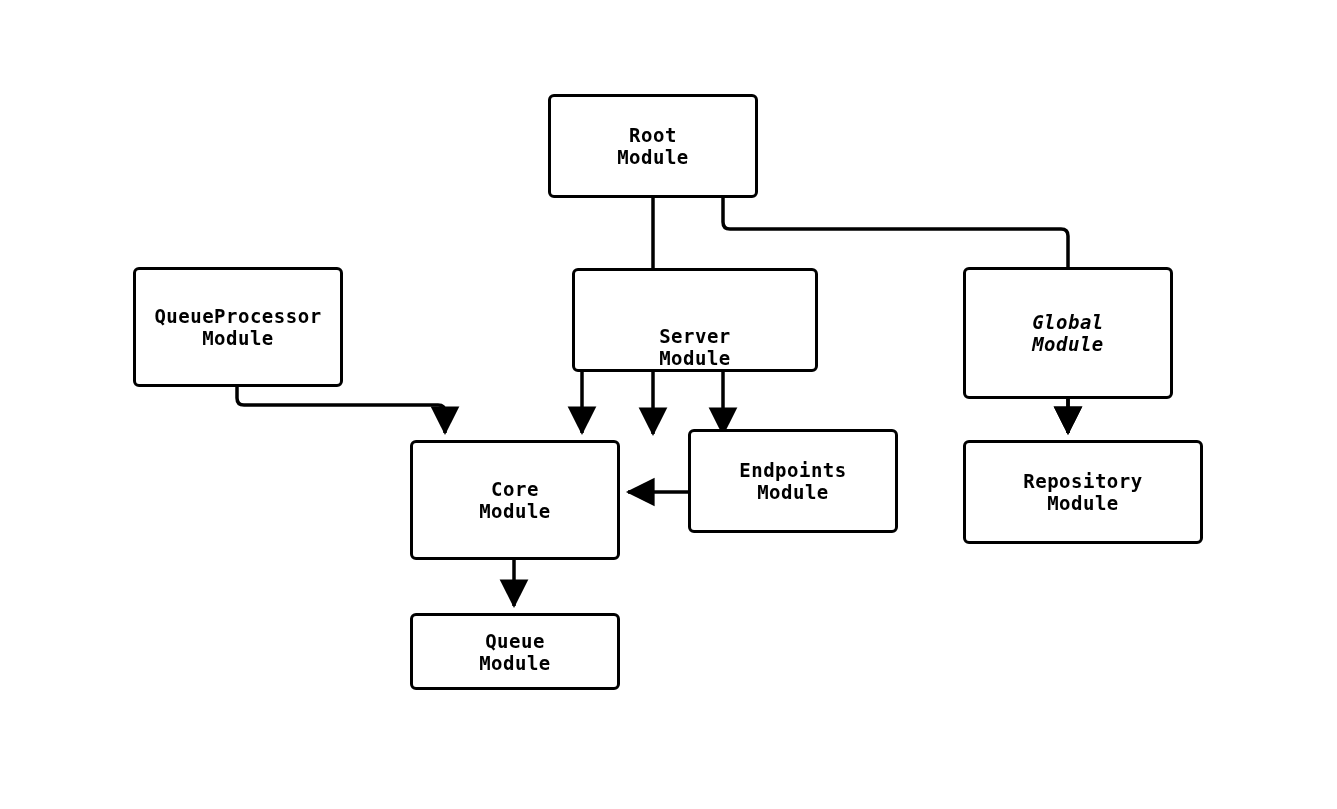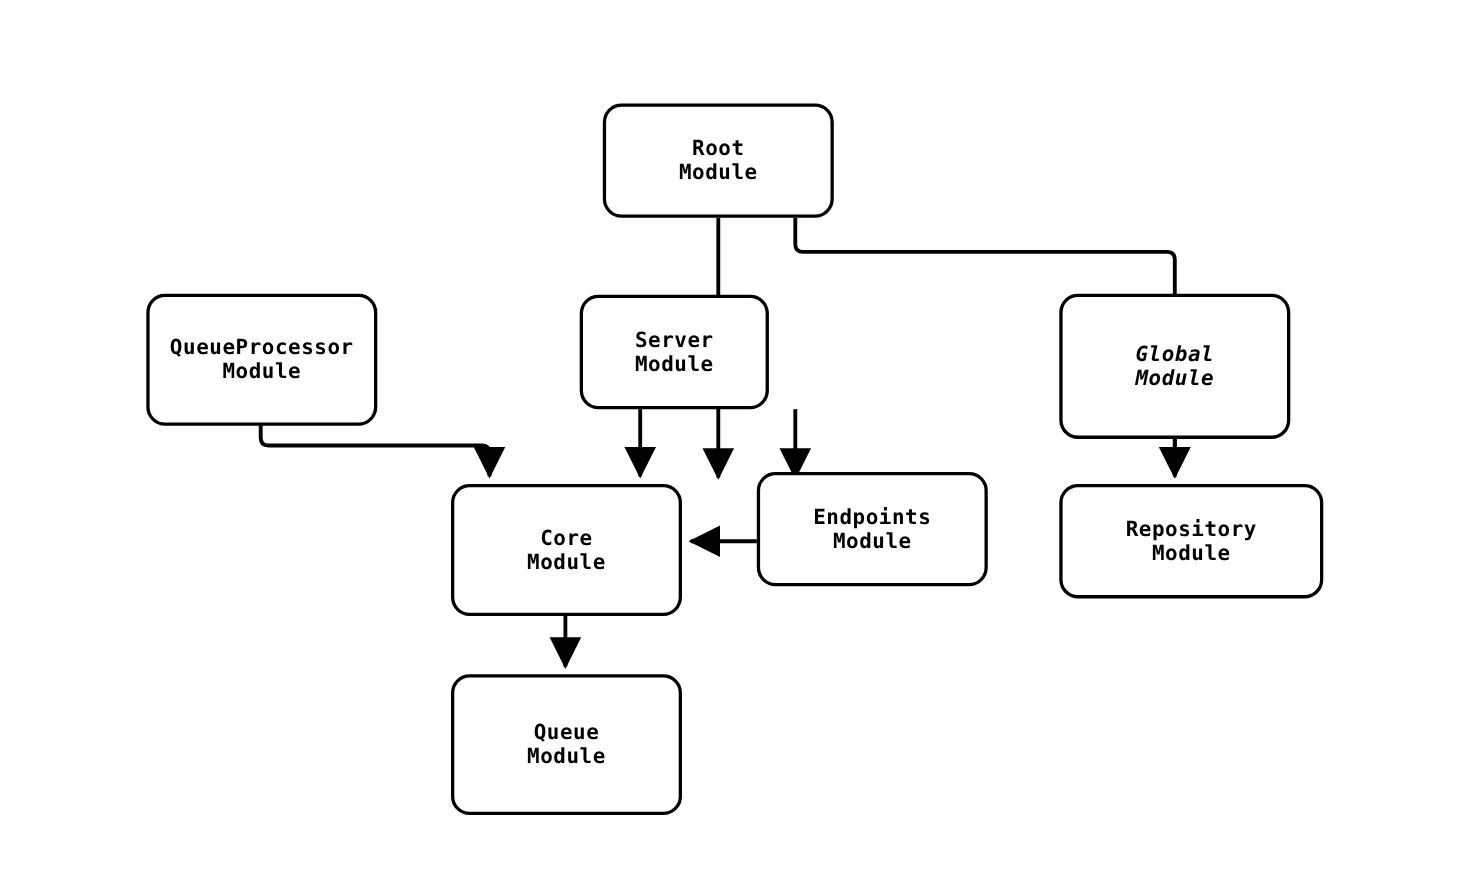--- a/index.html
+++ b/index.html
@@ -25,21 +25,21 @@
     left: 0;
     top: 0;
     width: 1337px;
     height: 809px;
   }
   .node-box {
     position: absolute;
     box-sizing: border-box;
     background: #ffffff;
     border: 3.5px solid #000000;
-    border-radius: 17px;
+    border-radius: 6px;
     display: flex;
     flex-direction: column;
     align-items: center;
     justify-content: center;
     z-index: 2;
   }
   .node-line {
     font-family: "DejaVu Sans Mono", "Liberation Mono", monospace;
     font-size: 19px;
     font-weight: 700;
@@ -82,21 +82,21 @@
   <div class="node-box" style="left:548px; top:94px; width:210px; height:104px;">
     <div class="node-line">Root</div>
     <div class="node-line">Module</div>
   </div>
 
   <div class="node-box" style="left:133px; top:267px; width:210px; height:120px;">
     <div class="node-line">QueueProcessor</div>
     <div class="node-line">Module</div>
   </div>
 
-  <div class="node-box" style="left:527px; top:268px; width:172px; height:104px;">
+  <div class="node-box" style="left:572px; top:268px; width:246px; height:104px;justify-content:flex-end;">
     <div class="node-line">Server</div>
     <div class="node-line">Module</div>
   </div>
 
   <div class="node-box" style="left:963px; top:267px; width:210px; height:132px;font-style:italic;">
     <div class="node-line">Global</div>
     <div class="node-line">Module</div>
   </div>
 
   <div class="node-box" style="left:410px; top:440px; width:210px; height:120px;">
@@ -107,18 +107,18 @@
   <div class="node-box" style="left:688px; top:429px; width:210px; height:104px;">
     <div class="node-line">Endpoints</div>
     <div class="node-line">Module</div>
   </div>
 
   <div class="node-box" style="left:963px; top:440px; width:240px; height:104px;">
     <div class="node-line">Repository</div>
     <div class="node-line">Module</div>
   </div>
 
-  <div class="node-box" style="left:410px; top:613px; width:210px; height:128px;">
+  <div class="node-box" style="left:410px; top:613px; width:210px; height:77px;">
     <div class="node-line">Queue</div>
     <div class="node-line">Module</div>
   </div>
 
 </div>
 
 </body></html>

